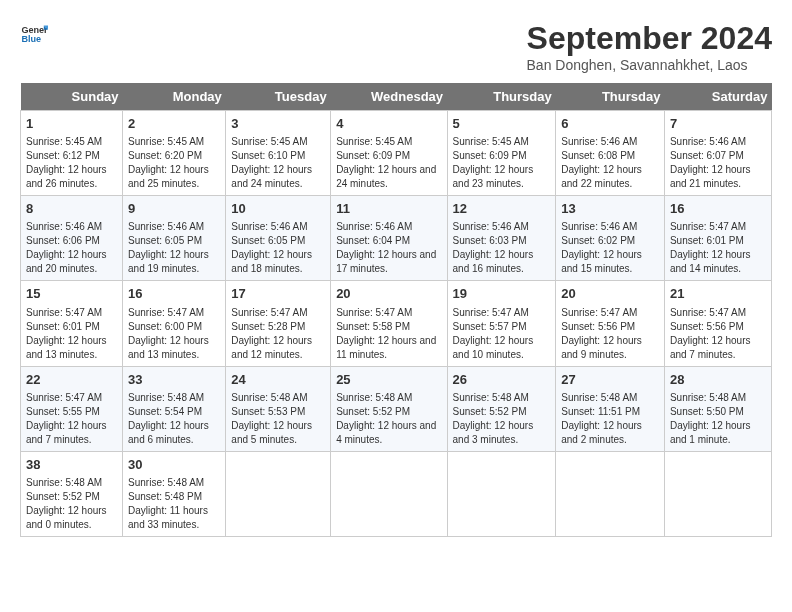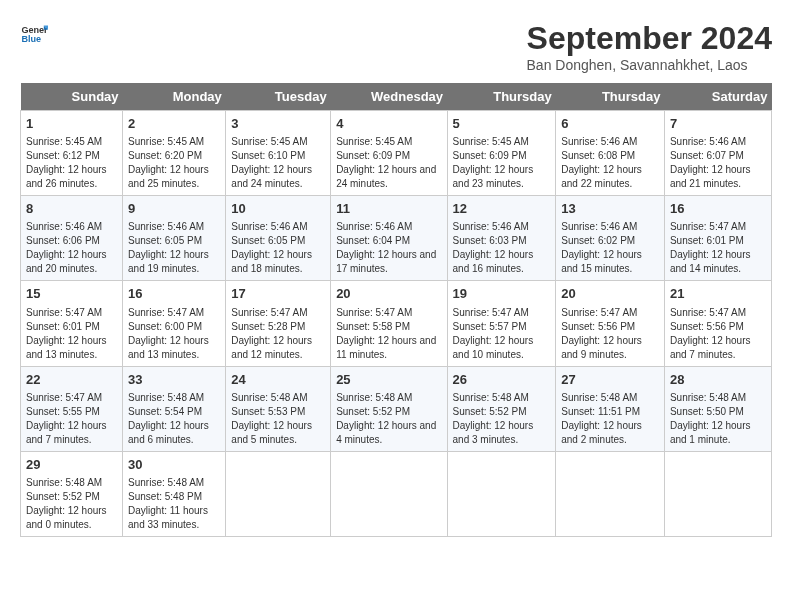--- a/index.html
+++ b/index.html
@@ -134,21 +134,21 @@
       <tr>
         <td><span class="day-number">22</span><span>Sunrise: 5:47 AM</span><br><span>Sunset: 5:55 PM</span><br><span>Daylight: 12 hours and 7 minutes.</span></td>
         <td><span class="day-number">33</span><span>Sunrise: 5:48 AM</span><br><span>Sunset: 5:54 PM</span><br><span>Daylight: 12 hours and 6 minutes.</span></td>
         <td><span class="day-number">24</span><span>Sunrise: 5:48 AM</span><br><span>Sunset: 5:53 PM</span><br><span>Daylight: 12 hours and 5 minutes.</span></td>
         <td><span class="day-number">25</span><span>Sunrise: 5:48 AM</span><br><span>Sunset: 5:52 PM</span><br><span>Daylight: 12 hours and 4 minutes.</span></td>
         <td><span class="day-number">26</span><span>Sunrise: 5:48 AM</span><br><span>Sunset: 5:52 PM</span><br><span>Daylight: 12 hours and 3 minutes.</span></td>
         <td><span class="day-number">27</span><span>Sunrise: 5:48 AM</span><br><span>Sunset: 11:51 PM</span><br><span>Daylight: 12 hours and 2 minutes.</span></td>
         <td><span class="day-number">28</span><span>Sunrise: 5:48 AM</span><br><span>Sunset: 5:50 PM</span><br><span>Daylight: 12 hours and 1 minute.</span></td>
       </tr>
       <tr>
-        <td><span class="day-number">29</span><span>Sunrise: 5:48 AM</span><br><span>Sunset: 5:52 PM</span><br><span>Daylight: 12 hours and 0 minutes.</span></td>
+        <td><span class="day-number">38</span><span>Sunrise: 5:48 AM</span><br><span>Sunset: 5:52 PM</span><br><span>Daylight: 12 hours and 0 minutes.</span></td>
         <td><span class="day-number">30</span><span>Sunrise: 5:48 AM</span><br><span>Sunset: 5:48 PM</span><br><span>Daylight: 11 hours and 33 minutes.</span></td>
         <td class="empty-cell"></td>
         <td class="empty-cell"></td>
         <td class="empty-cell"></td>
         <td class="empty-cell"></td>
         <td class="empty-cell"></td>
       </tr>
     </tbody>
 </table>
 

